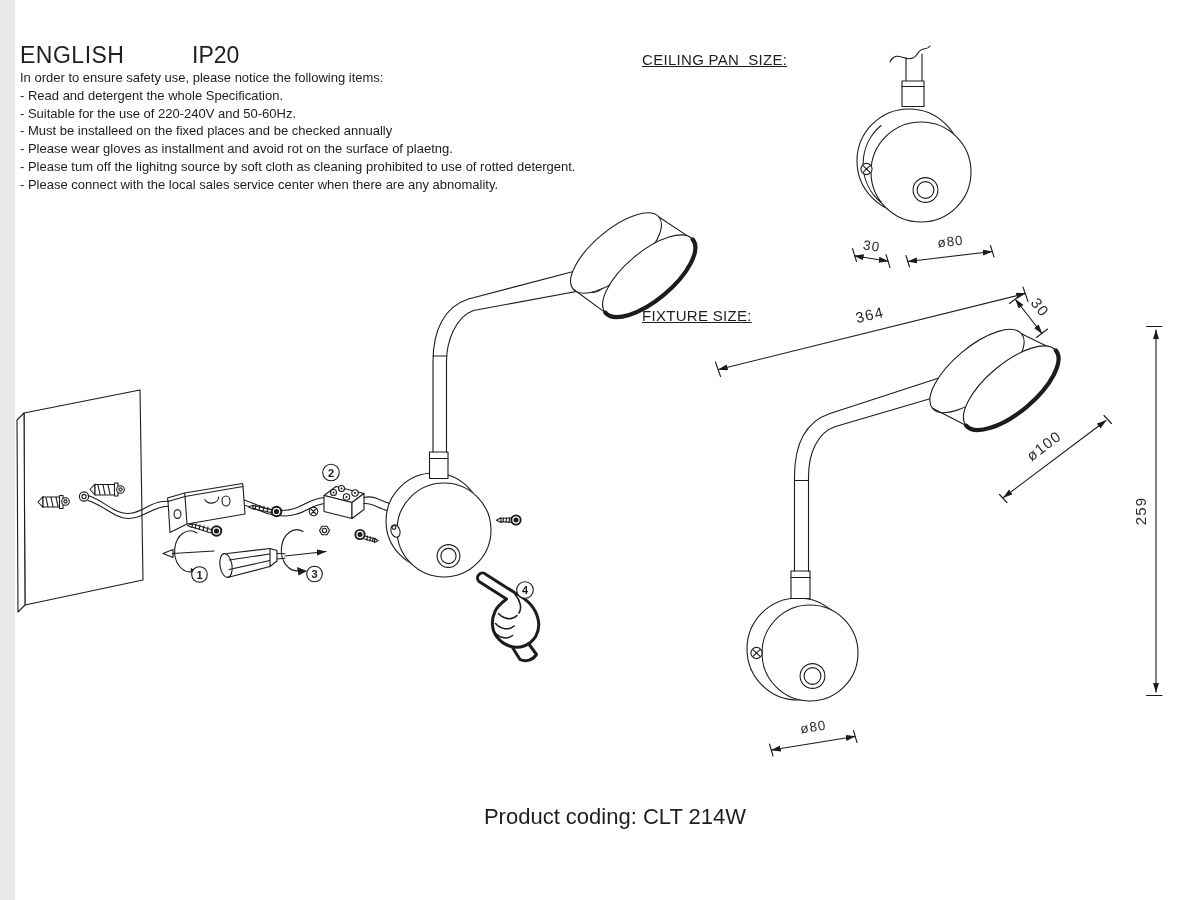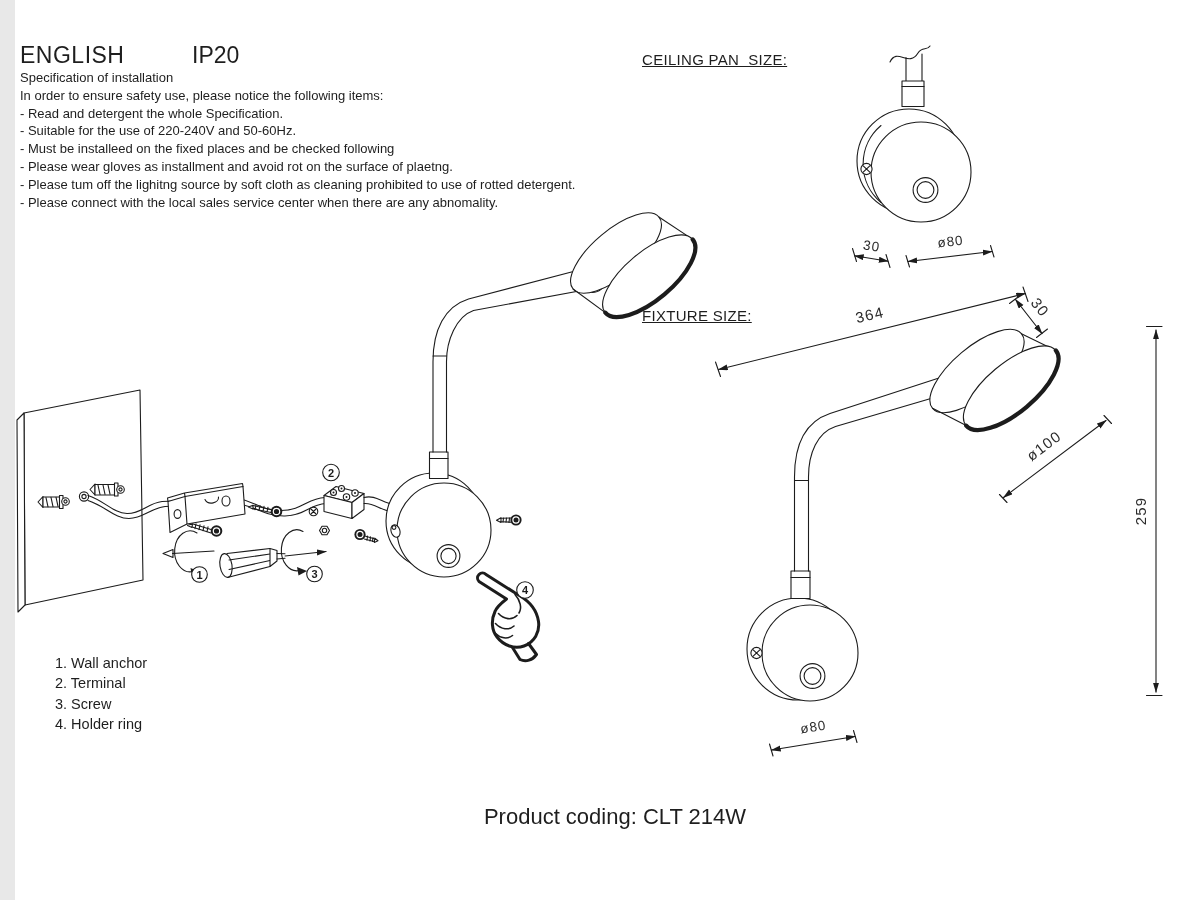--- a/index.html
+++ b/index.html
@@ -29,39 +29,32 @@
 </style>
 </head>
 <body>
 
 <div class="page">
 
   <div class="abs lang">ENGLISH</div>
   <div class="abs ip">IP20</div>
 
   <div class="abs spec">
-    <div>Specification of installation</div>
     <div>In order to ensure safety use, please notice the following items:</div>
     <div>- Read and detergent the whole Specification.</div>
     <div>- Suitable for the use of 220-240V and 50-60Hz.</div>
-    <div>- Must be installeed on the fixed places and be checked following</div>
+    <div>- Must be installeed on the fixed places and be checked annually</div>
     <div>- Please wear gloves as installment and avoid rot on the surface of plaetng.</div>
     <div>- Please tum off the lighitng source by soft cloth as cleaning prohibited to use of rotted detergent.</div>
     <div>- Please connect with the local sales service center when there are any abnomality.</div>
   </div>
 
   <div class="abs seclabel ceillabel">CEILING PAN  SIZE:</div>
   <div class="abs seclabel fixlabel">FIXTURE SIZE:</div>
 
-  <div class="abs parts">
-    <div>1. Wall anchor</div>
-    <div>2. Terminal</div>
-    <div>3. Screw</div>
-    <div>4. Holder ring</div>
-  </div>
 
   <div class="abs coding">Product coding: CLT 214W</div>
 
   <svg class="draw" style="left:0;top:200px;" width="690" height="470" viewBox="0 200 690 470">
     <defs>
       <marker id="ah-i" markerWidth="12" markerHeight="8" refX="9.2" refY="3" orient="auto-start-reverse" markerUnits="userSpaceOnUse">
         <path d="M0,0 L10,3 L0,6 Z" style="fill:#1c1c1c;stroke:none"></path>
       </marker>
     </defs>
 

